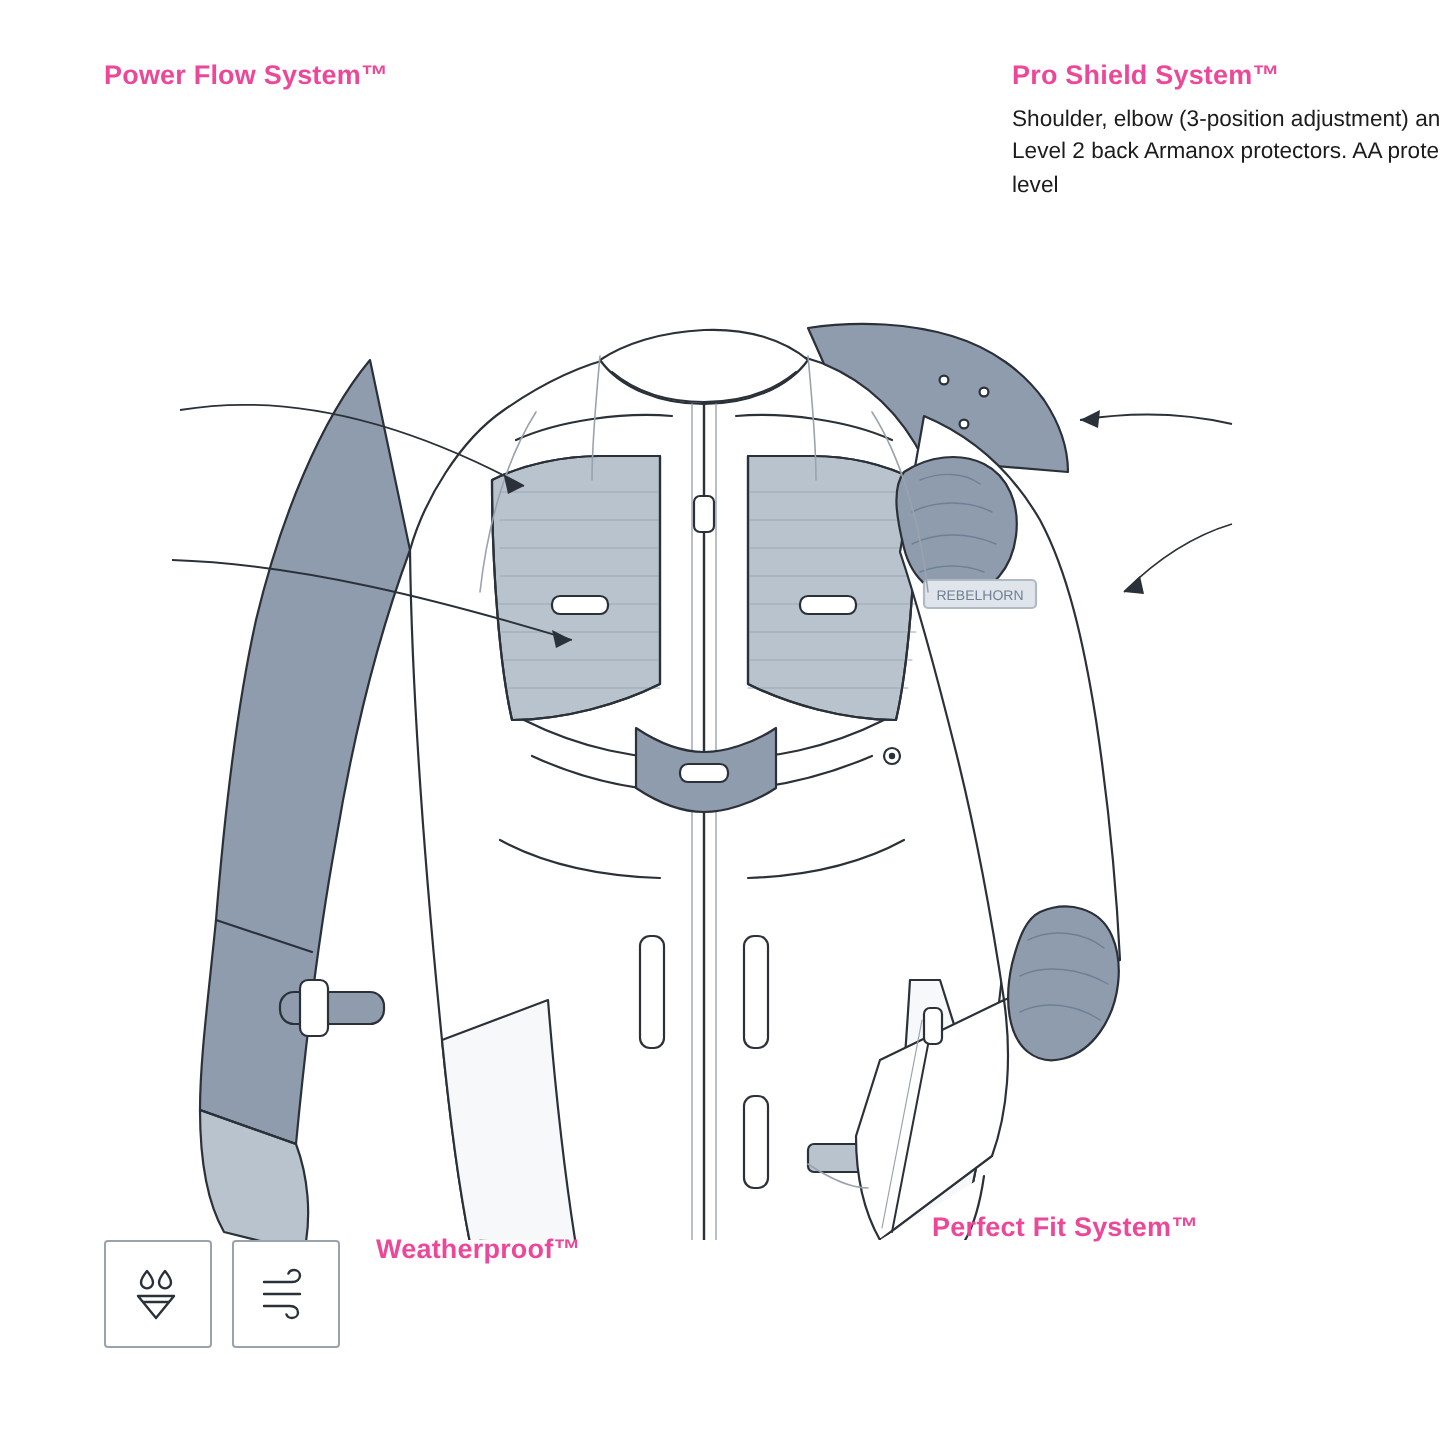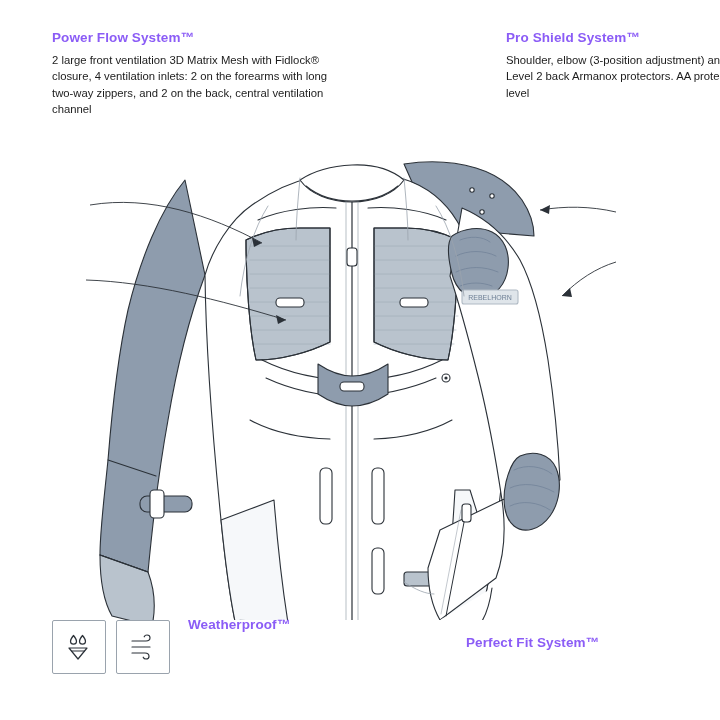--- a/index.html
+++ b/index.html
@@ -21,32 +21,32 @@
   }
   .feature {
     position: absolute;
     box-sizing: border-box;
   }
   .feature h3 {
     margin: 0 0 7px 0;
     font-size: 13.5px;
     font-weight: bold;
     letter-spacing: 0.1px;
-    color: #8b5cf6;
+    color: #ec4899;
   }
   .feature p {
     margin: 0;
     font-size: 11.3px;
     line-height: 1.46;
     color: #1c1c1c;
   }
   #feat-power-flow { left: 52px; top: 30px; width: 290px; }
   #feat-pro-shield { left: 466px; top: 30px; width: 250px; margin-left: 40px; }
   #feat-weatherproof { left: 188px; top: 617px; width: 225px; }
-  #feat-perfect-fit { left: 466px; top: 635px; width: 240px; }
+  #feat-perfect-fit { left: 466px; top: 606px; width: 240px; }
 
   #icon-panel {
     position: absolute;
     left: 52px;
     top: 620px;
     display: flex;
     gap: 10px;
   }
   .icon-box {
     width: 52px;
@@ -185,21 +185,20 @@
       <polygon points="286,320 276,315 278,324" fill="#2b3138" stroke="none"></polygon>
       <path d="M616 212 C 590 206, 565 206, 540 210"></path>
       <polygon points="540,210 550,205 549,214" fill="#2b3138" stroke="none"></polygon>
       <path d="M616 262 C 596 268, 578 280, 562 296"></path>
       <polygon points="562,296 570,288 572,297" fill="#2b3138" stroke="none"></polygon>
     </g>
   </svg>
 
   <div class="feature" id="feat-power-flow">
     <h3>Power Flow System™</h3>
-    <p>2 large front ventilation 3D Matrix Mesh with Fidlock® closure, 4 ventilation inlets: 2 on the forearms with long two-way zippers, and 2 on the back, central ventilation channel</p>
   </div>
 
   <div class="feature" id="feat-pro-shield">
     <h3>Pro Shield System™</h3>
     <p>Shoulder, elbow (3-position adjustment) and CE-Level 2 back Armanox protectors. AA protection level</p>
   </div>
 
   <div class="feature" id="feat-weatherproof">
     <h3>Weatherproof™</h3>
   </div>

